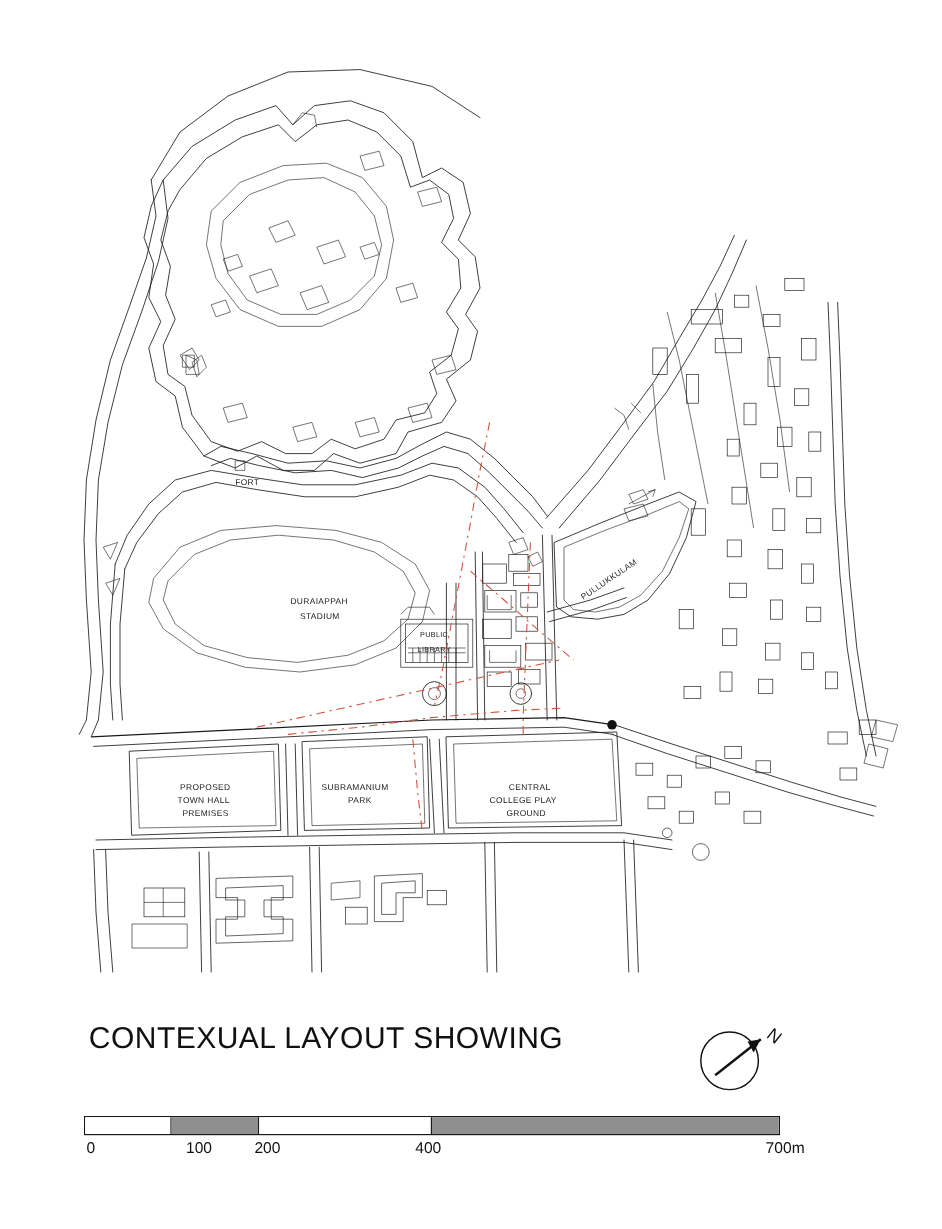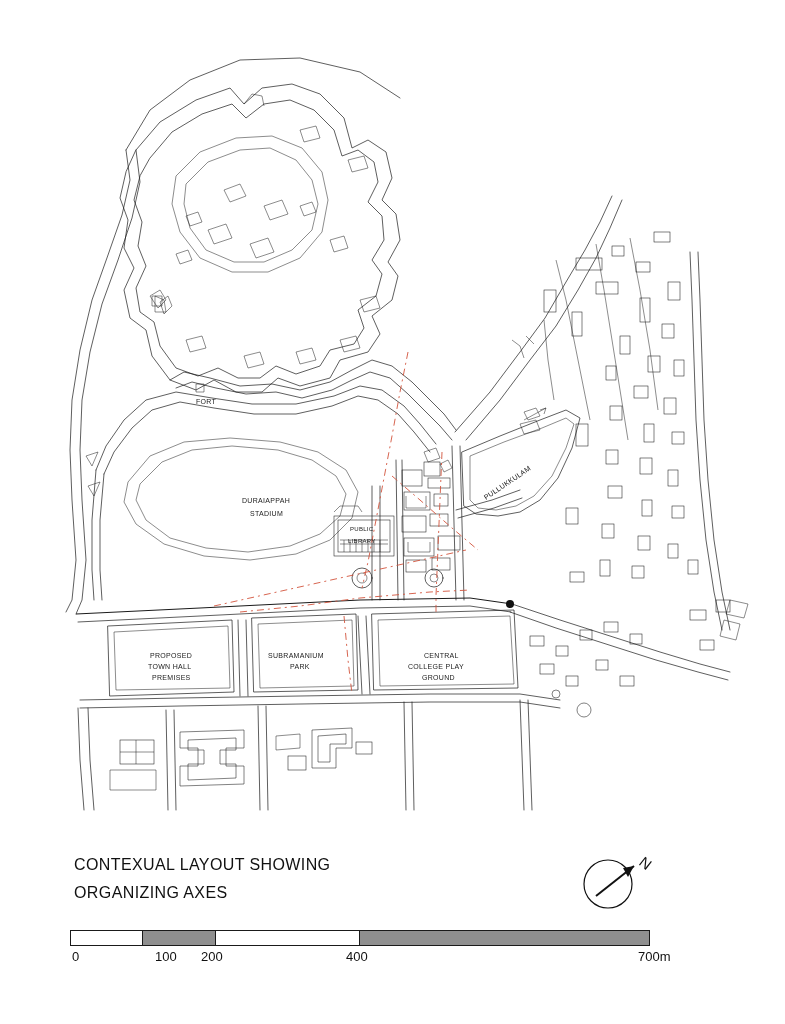--- a/index.html
+++ b/index.html
@@ -62,21 +62,21 @@
   .maplabel-sm {
     font-size: 6px;
   }
   .title-block {
     position: absolute;
     left: 74px;
     top: 851px;
     width: 640px;
   }
   .title-line {
-    font-size: 16px;
+    font-size: 25px;
     letter-spacing: 0.4px;
     color: #111;
     line-height: 28px;
     white-space: nowrap;
   }
   .compass {
     position: absolute;
     left: 570px;
     top: 846px;
     width: 100px;
@@ -376,21 +376,20 @@
     <text class="maplabel" x="290" y="669">PARK</text>
 
     <text class="maplabel" x="424" y="658">CENTRAL</text>
     <text class="maplabel" x="408" y="669">COLLEGE PLAY</text>
     <text class="maplabel" x="422" y="680">GROUND</text>
   </svg>
 </div>
 
 <div class="title-block">
   <div class="title-line">CONTEXUAL LAYOUT SHOWING</div>
-  <div class="title-line">ORGANIZING AXES</div>
 </div>
 
 <div class="compass">
   <svg viewBox="0 0 100 78" width="100" height="78">
     <circle cx="38" cy="38" r="24" fill="none" stroke="#111" stroke-width="1.2"></circle>
     <line x1="26" y1="50" x2="64" y2="20" stroke="#111" stroke-width="2"></line>
     <path d="M64 20 L53 22 L58 31 Z" fill="#111"></path>
     <text x="68" y="18" font-family="Liberation Sans, sans-serif" font-size="15" fill="#111" transform="rotate(38 68 18)">N</text>
   </svg>
 </div>
@@ -398,17 +397,17 @@
 <div class="scalebar-wrap">
   <div class="scalebar">
     <div class="seg white" style="width:12.5%"></div>
     <div class="seg grey" style="width:12.5%"></div>
     <div class="seg white" style="width:25%"></div>
     <div class="seg grey" style="width:50%"></div>
   </div>
   <div class="scale-ticks">
     <span class="tick-lbl" style="left:2px">0</span>
     <span class="tick-lbl" style="left:85px">100</span>
-    <span class="tick-lbl" style="left:131px">200</span>
+    <span class="tick-lbl" style="left:142px">200</span>
     <span class="tick-lbl" style="left:276px">400</span>
     <span class="tick-lbl" style="left:568px">700m</span>
   </div>
 </div>
 
 </body></html>

